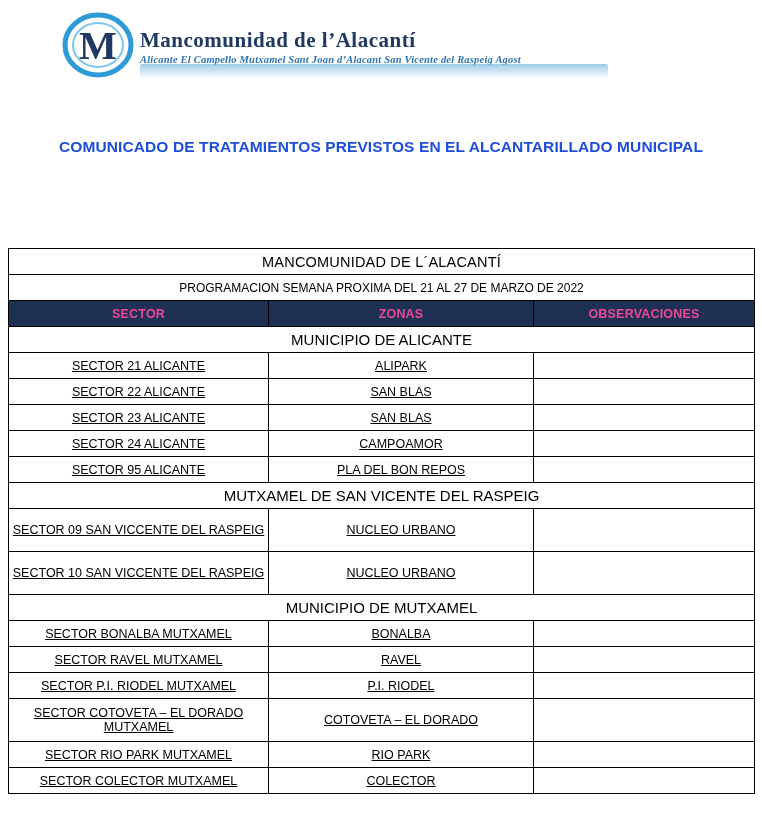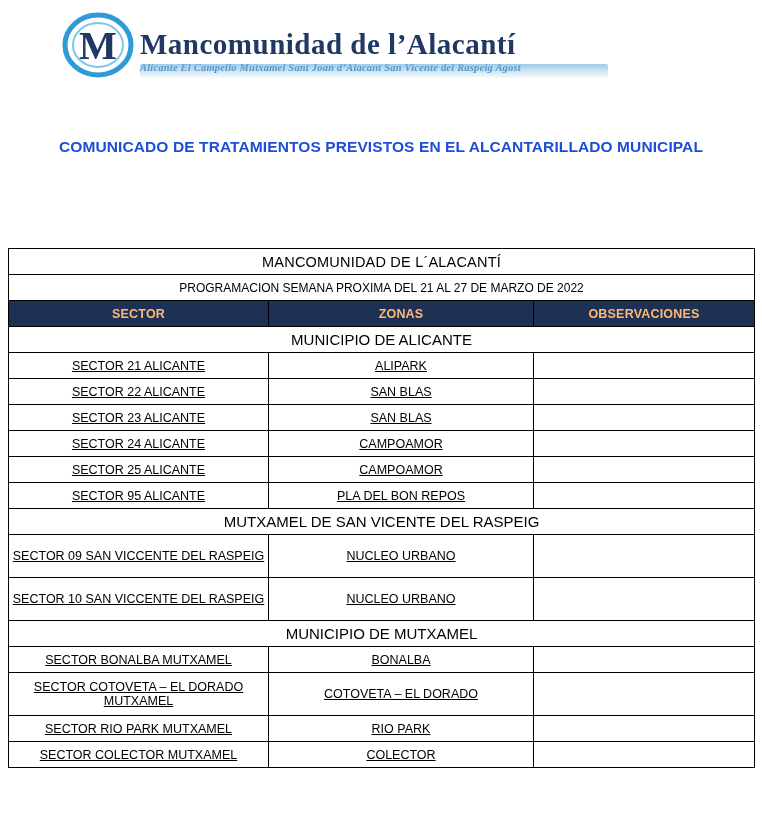--- a/index.html
+++ b/index.html
@@ -35,21 +35,21 @@
     height: 66px;
   }
   .logo-text-wrap {
     position: absolute;
     left: 78px;
     top: 20px;
     width: 480px;
   }
   .logo-title {
     font-family: "Liberation Serif", serif;
-    font-size: 29px;
+    font-size: 21px;
     font-weight: bold;
     color: #1f3864;
     letter-spacing: 0.5px;
     white-space: nowrap;
   }
   .logo-sub {
     margin-top: 1px;
     font-family: "Liberation Serif", serif;
     font-size: 10.5px;
     font-style: italic;
@@ -103,21 +103,21 @@
     font-size: 14.5px;
     height: 36px;
     letter-spacing: 0.2px;
   }
   .subtitle-row td {
     font-size: 12px;
     height: 38px;
   }
   .header-row td {
     background: #1f3055;
-    color: #fdba74;
+    color: #ec4899;
     font-size: 12.5px;
     font-weight: bold;
     height: 22px;
     border-color: #1f3055;
     letter-spacing: 0.2px;
   }
   .muni-row td {
     font-size: 15px;
     height: 28px;
   }
@@ -188,25 +188,20 @@
           <td class="cell-left-pad">SECTOR 23 ALICANTE</td>
           <td class="cell-left-pad">SAN BLAS</td>
           <td class="cell-left-pad"></td>
         </tr>
         <tr class="data-row">
           <td class="cell-left-pad">SECTOR 24 ALICANTE</td>
           <td class="cell-left-pad">CAMPOAMOR</td>
           <td class="cell-left-pad"></td>
         </tr>
         <tr class="data-row">
-          <td class="cell-left-pad">SECTOR 25 ALICANTE</td>
-          <td class="cell-left-pad">CAMPOAMOR</td>
-          <td class="cell-left-pad"></td>
-        </tr>
-        <tr class="data-row">
           <td class="cell-left-pad">SECTOR 95 ALICANTE</td>
           <td class="cell-left-pad">PLA DEL BON REPOS</td>
           <td class="cell-left-pad"></td>
         </tr>
         <tr class="muni-row">
           <td colspan="3">MUTXAMEL DE SAN VICENTE DEL RASPEIG</td>
         </tr>
         <tr class="data-row tall">
           <td class="cell-left-pad">SECTOR 09 SAN VICCENTE DEL RASPEIG</td>
           <td class="cell-left-pad">NUCLEO URBANO</td>
@@ -218,20 +213,30 @@
           <td class="cell-left-pad"></td>
         </tr>
         <tr class="muni-row">
           <td colspan="3">MUNICIPIO DE MUTXAMEL</td>
         </tr>
         <tr class="data-row">
           <td class="cell-left-pad">SECTOR BONALBA MUTXAMEL</td>
           <td class="cell-left-pad">BONALBA</td>
           <td class="cell-left-pad"></td>
         </tr>
+        <tr class="data-row">
+          <td class="cell-left-pad">SECTOR RAVEL MUTXAMEL</td>
+          <td class="cell-left-pad">RAVEL</td>
+          <td class="cell-left-pad"></td>
+        </tr>
+        <tr class="data-row">
+          <td class="cell-left-pad">SECTOR P.I. RIODEL MUTXAMEL</td>
+          <td class="cell-left-pad">P.I. RIODEL</td>
+          <td class="cell-left-pad"></td>
+        </tr>
         <tr class="data-row tall">
           <td class="cell-left-pad">SECTOR COTOVETA – EL DORADO MUTXAMEL</td>
           <td class="cell-left-pad">COTOVETA – EL DORADO</td>
           <td class="cell-left-pad"></td>
         </tr>
         <tr class="data-row">
           <td class="cell-left-pad">SECTOR RIO PARK MUTXAMEL</td>
           <td class="cell-left-pad">RIO PARK</td>
           <td class="cell-left-pad"></td>
         </tr>

